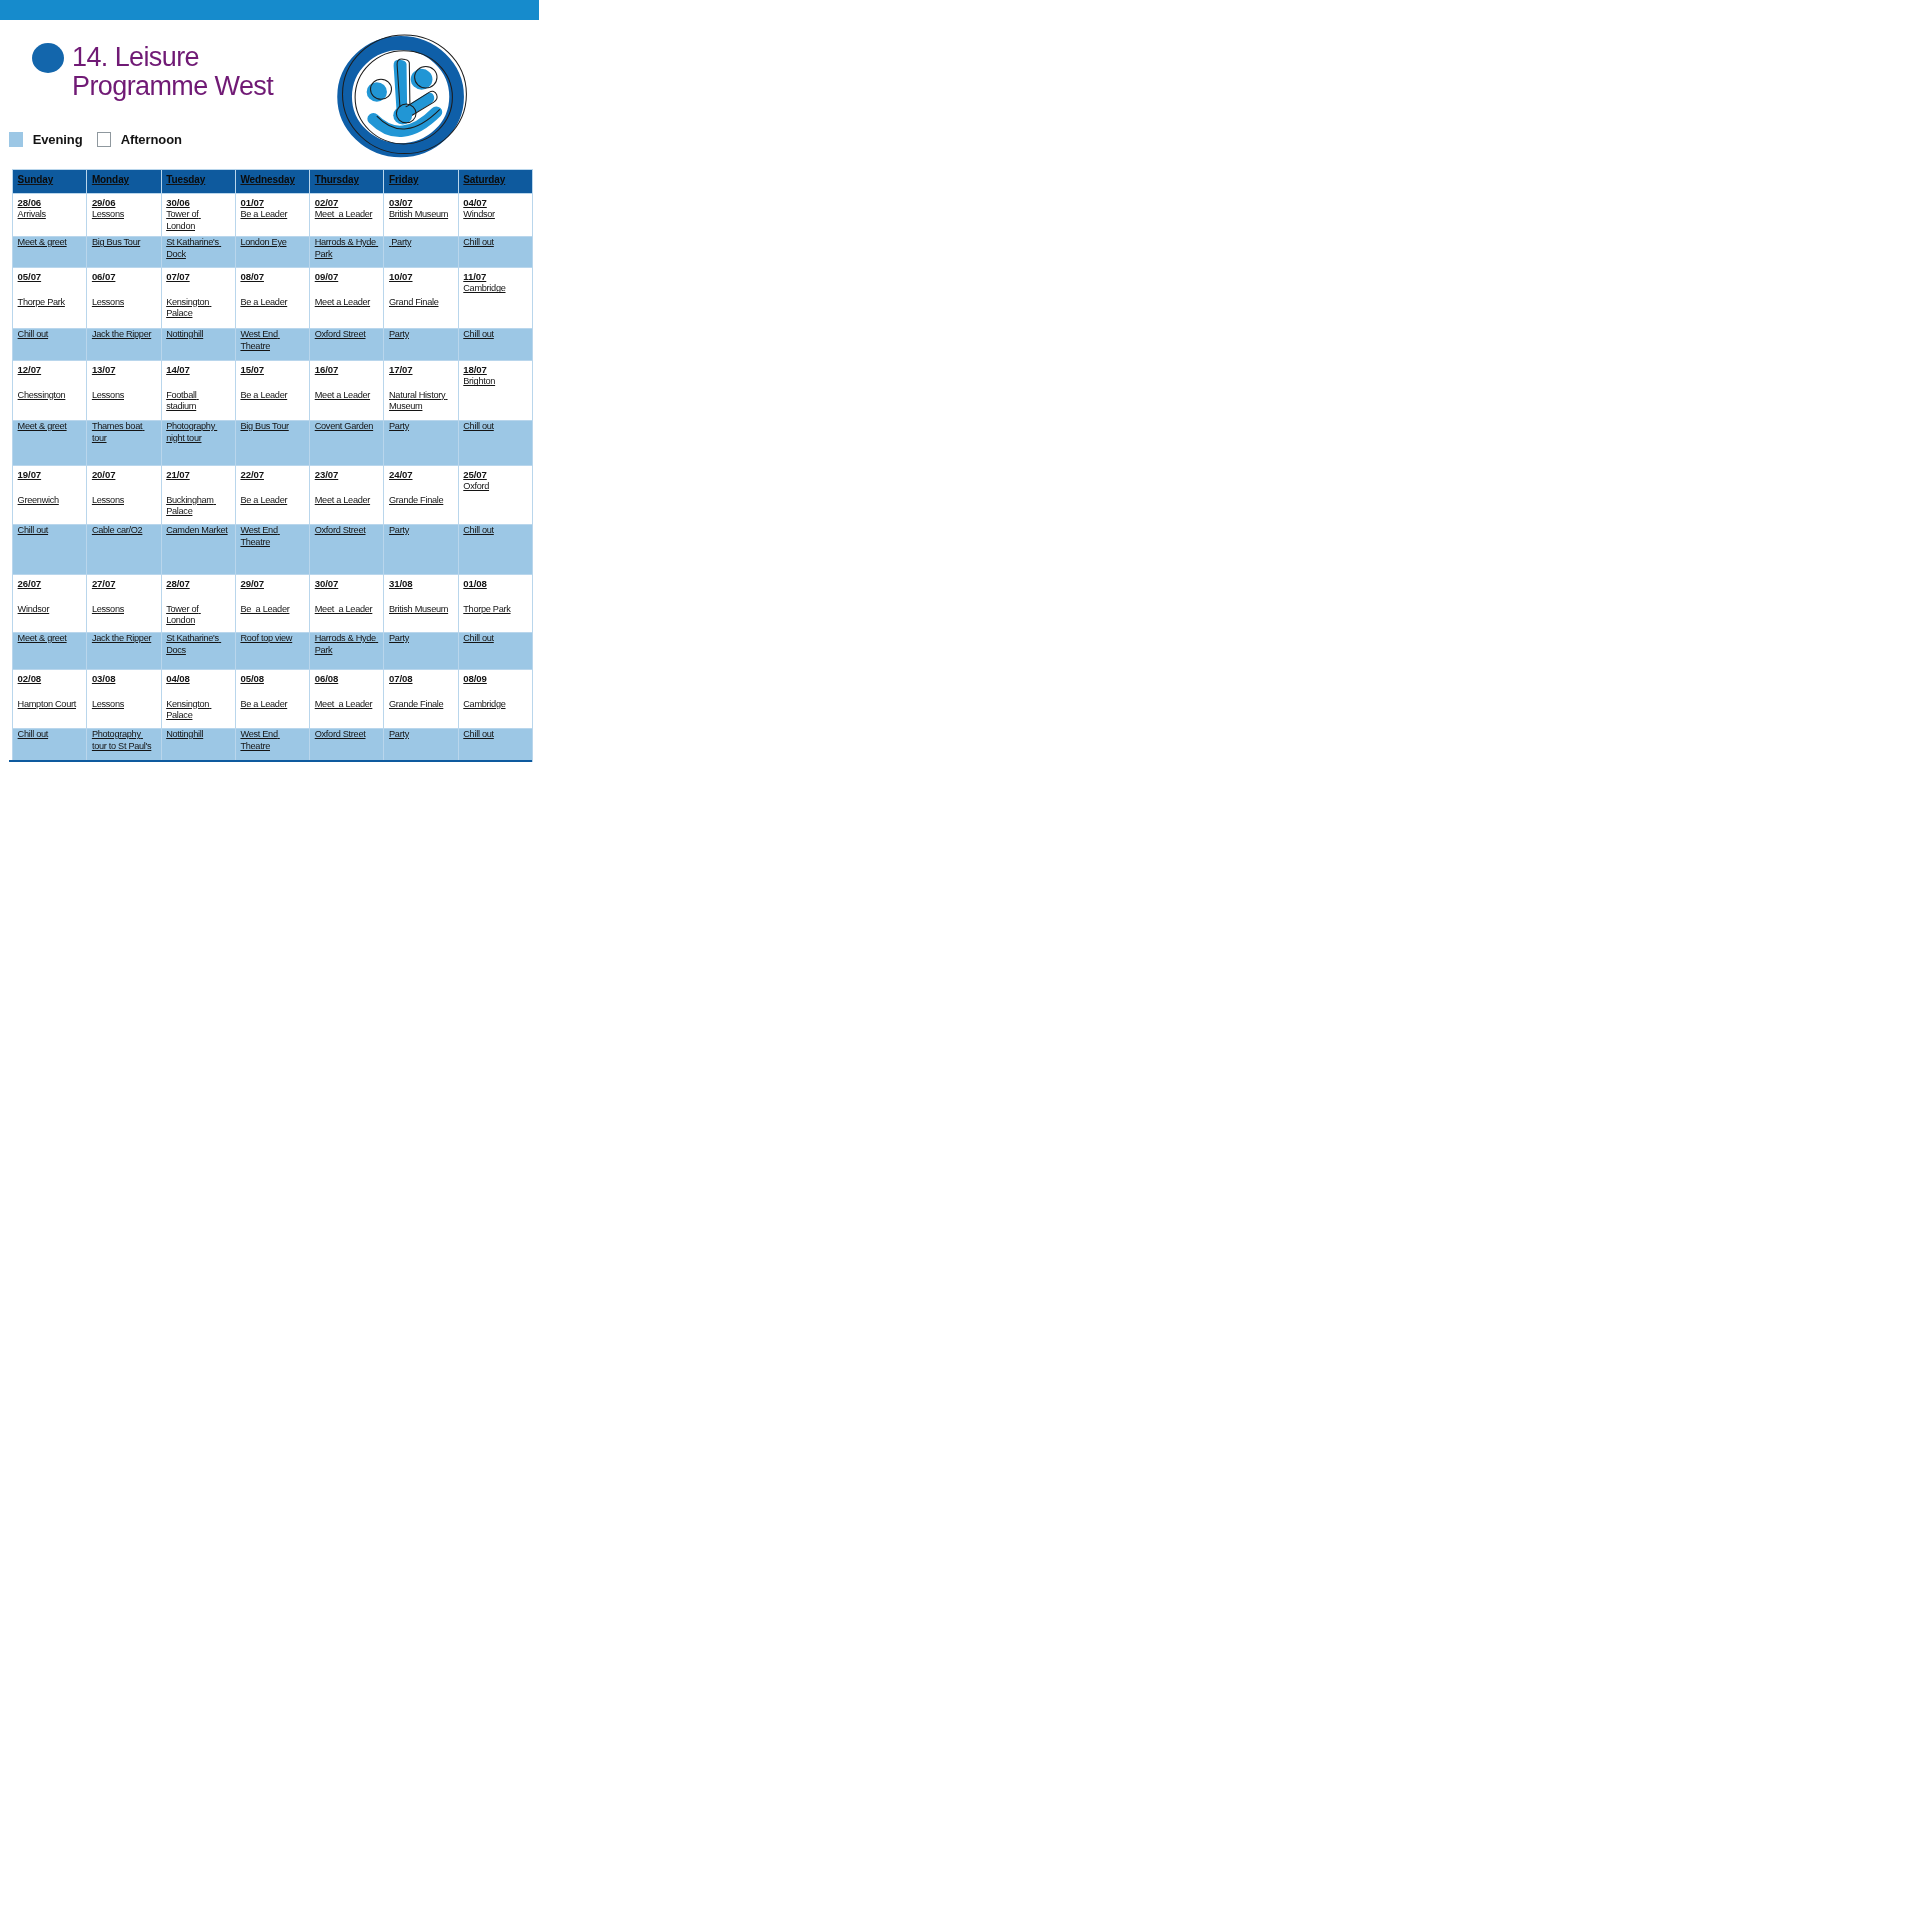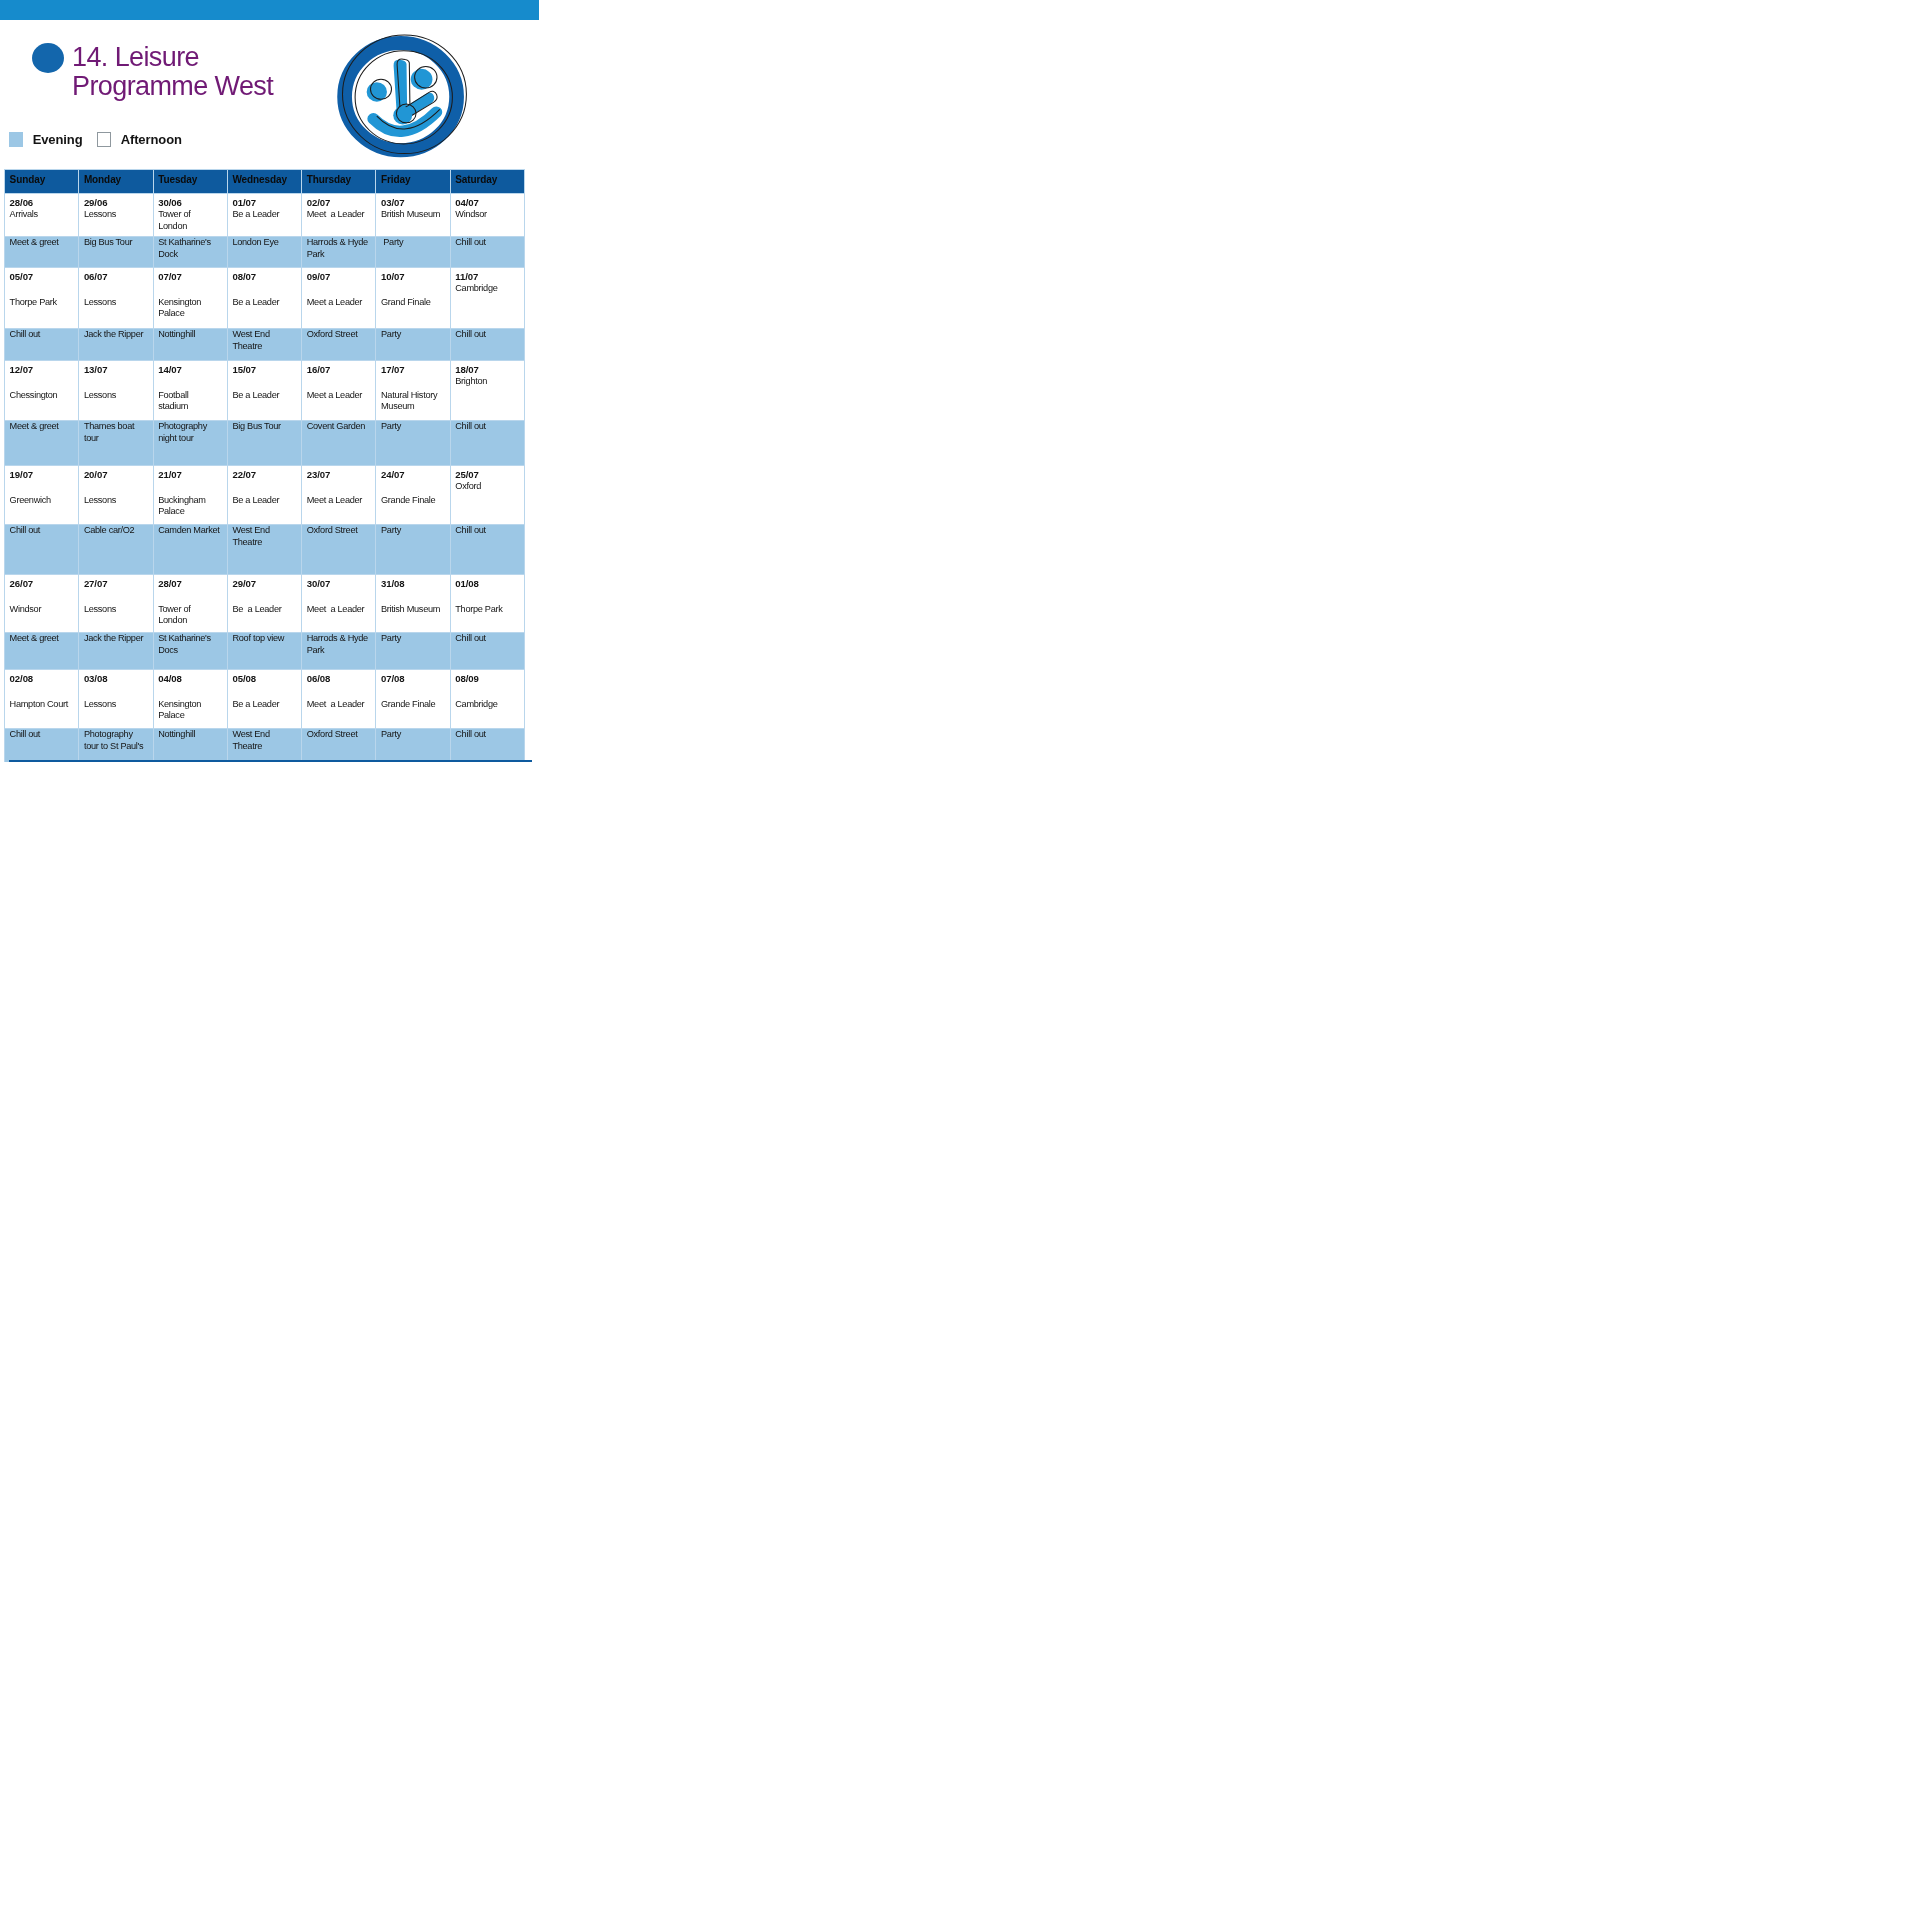--- a/index.html
+++ b/index.html
@@ -20,21 +20,21 @@
            line-height:28.5px; letter-spacing:-0.6px; color:#701a75; }
 
   .logo { position:absolute; left:332px; top:28.5px; width:140px; height:134px; }
 
   .legend { position:absolute; left:8.9px; top:132px; display:flex; align-items:center; }
   .sw { width:14.6px; height:15.4px; flex:0 0 auto; }
   .sw-evening { background:#9CC7E5; }
   .sw-afternoon { background:#fff; border:0.8px solid #8f989e; margin-left:14.3px; }
   .legend-label { font-size:13px; font-weight:700; margin-left:9.2px; letter-spacing:-0.1px; }
 
-  .sched-wrap { position:absolute; left:4px; top:169px; }
+  .sched-wrap { position:absolute; left:12px; top:169px;text-decoration:underline; }
   table { border-collapse:collapse; table-layout:fixed; width:521px;
           border-right:1.9px solid #AFCFE9; border-left:0.8px solid #B9D6EC; }
   th, td { border:0.8px solid #B9D6EC; vertical-align:top; overflow:hidden; }
   thead th { background:#0E5A9E; color:#0b0b0b; font-size:10px; font-weight:700;
              text-align:left; padding:3.9px 4.6px; letter-spacing:-0.1px; }
   td { padding:3.1px 6.2px 3.1px 4.6px; }
   .afternoon-row td { background:#ffffff; }
   .evening-row td { background:#9CC7E5; padding-top:0; }
   .date { font-size:9.6px; font-weight:700; line-height:11.6px; letter-spacing:-0.1px; }
   .act  { font-size:9.2px; line-height:11.6px; letter-spacing:-0.3px; margin-top:0.8px; white-space:pre-wrap; }

